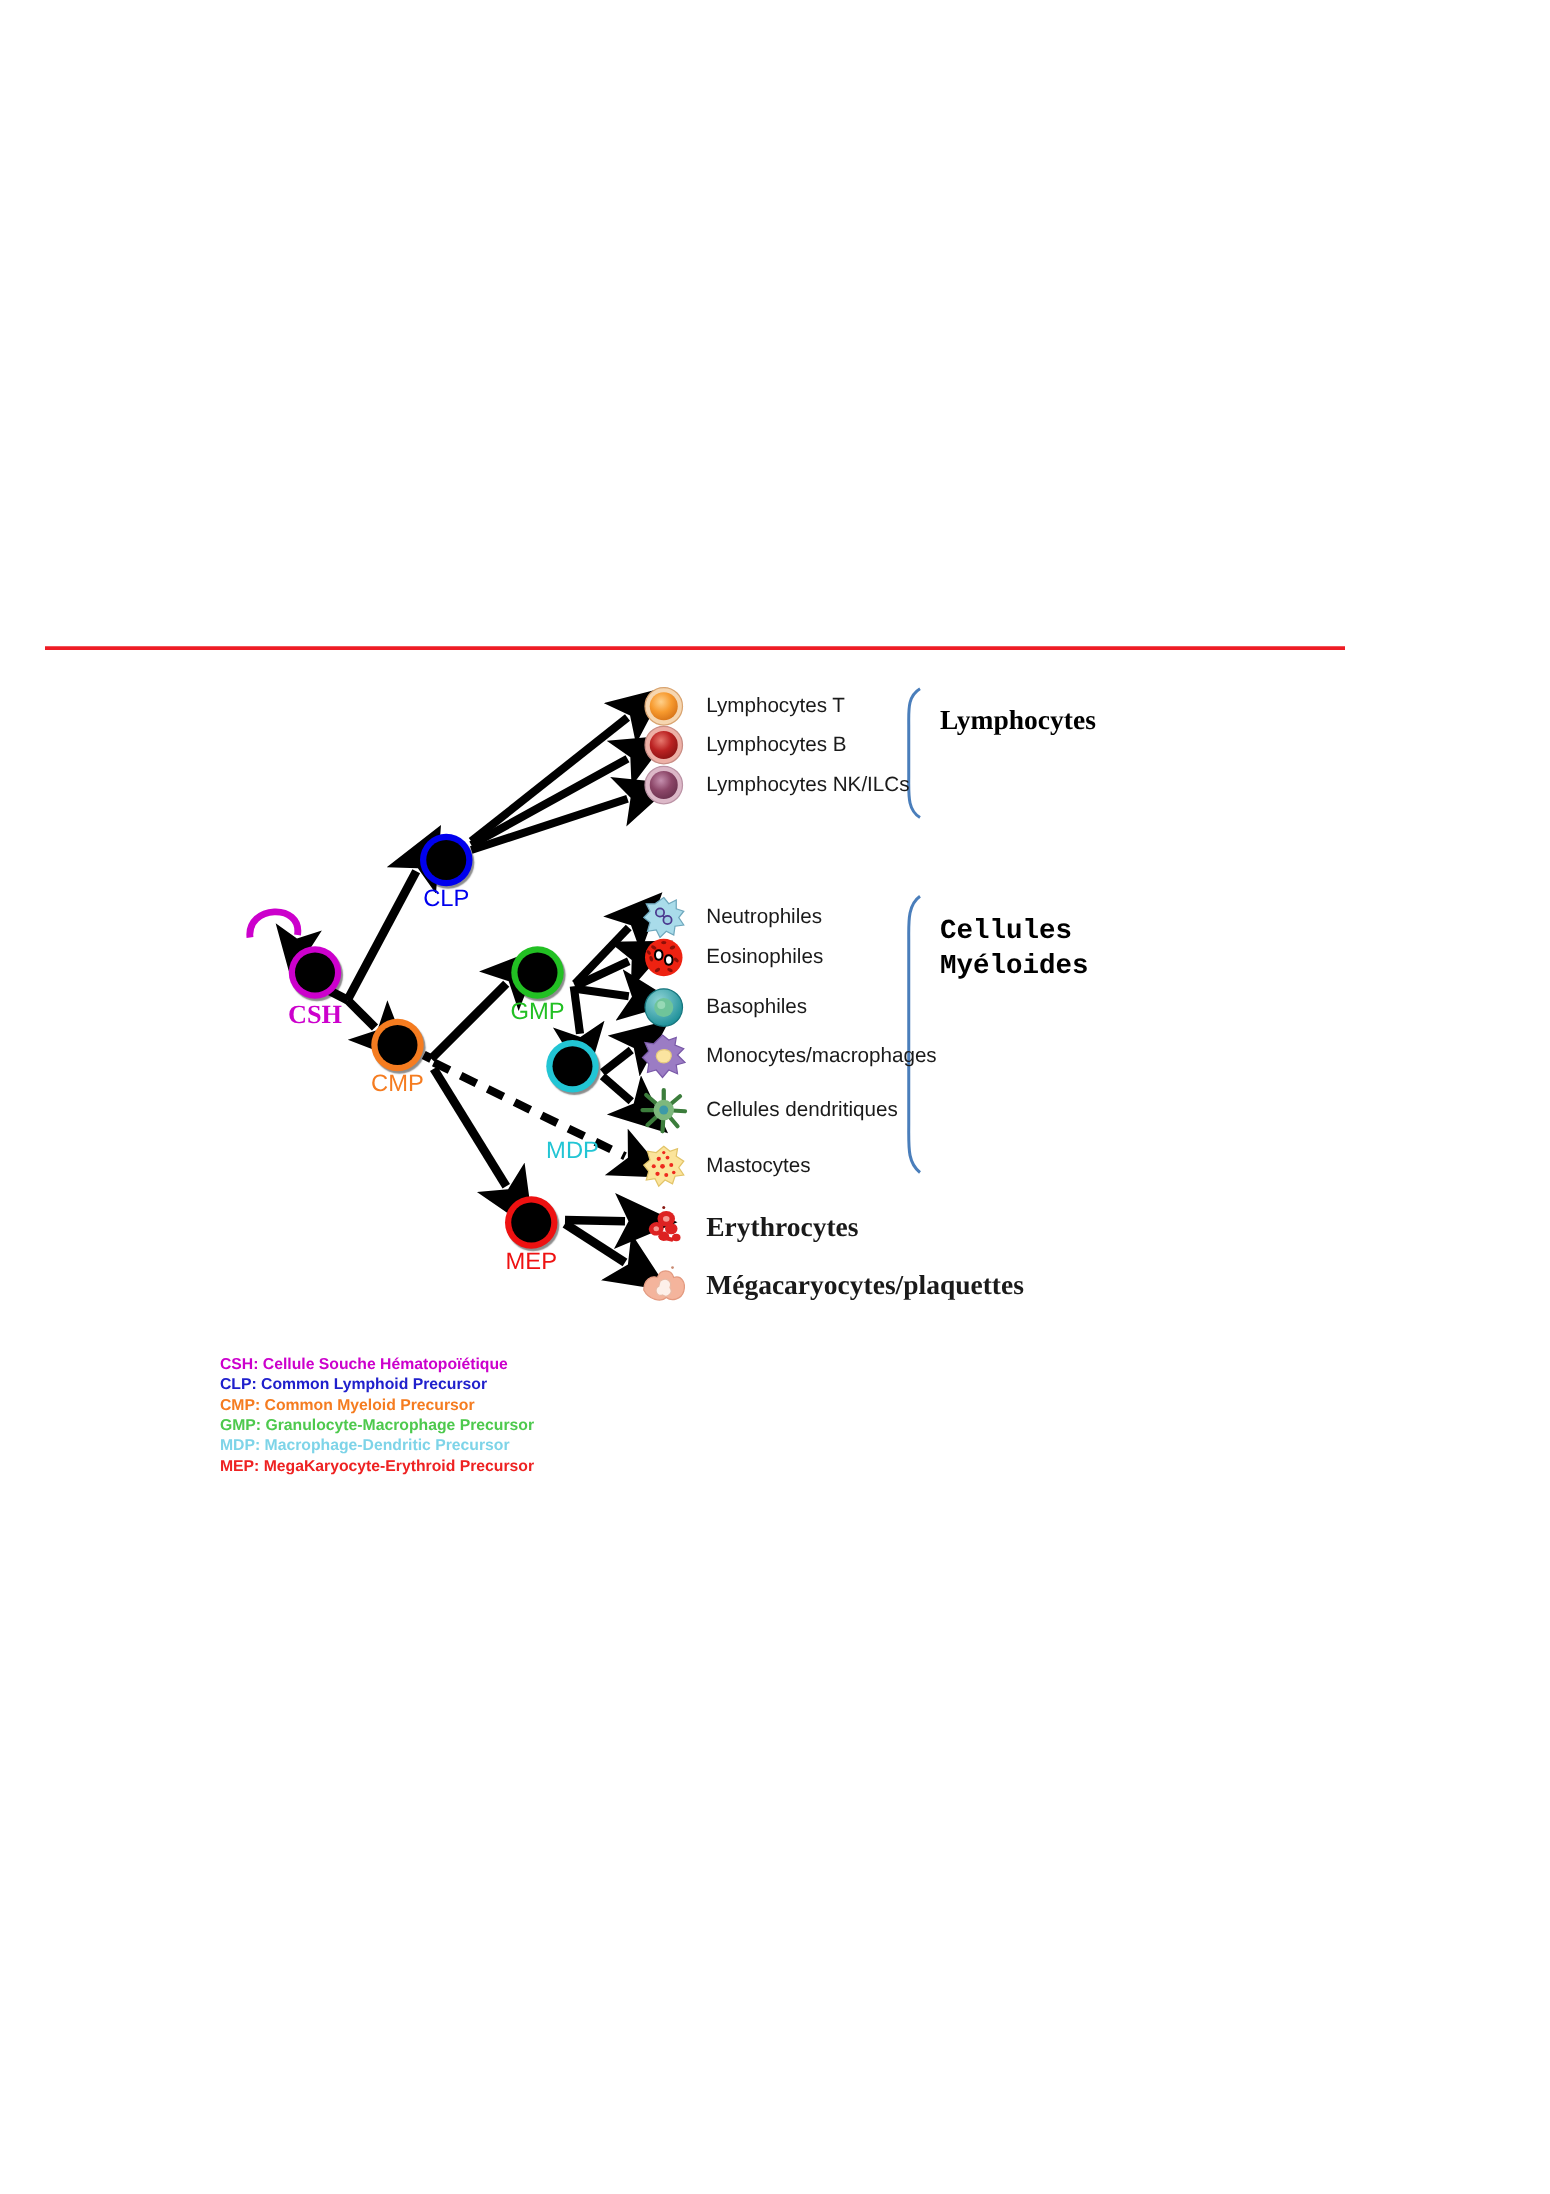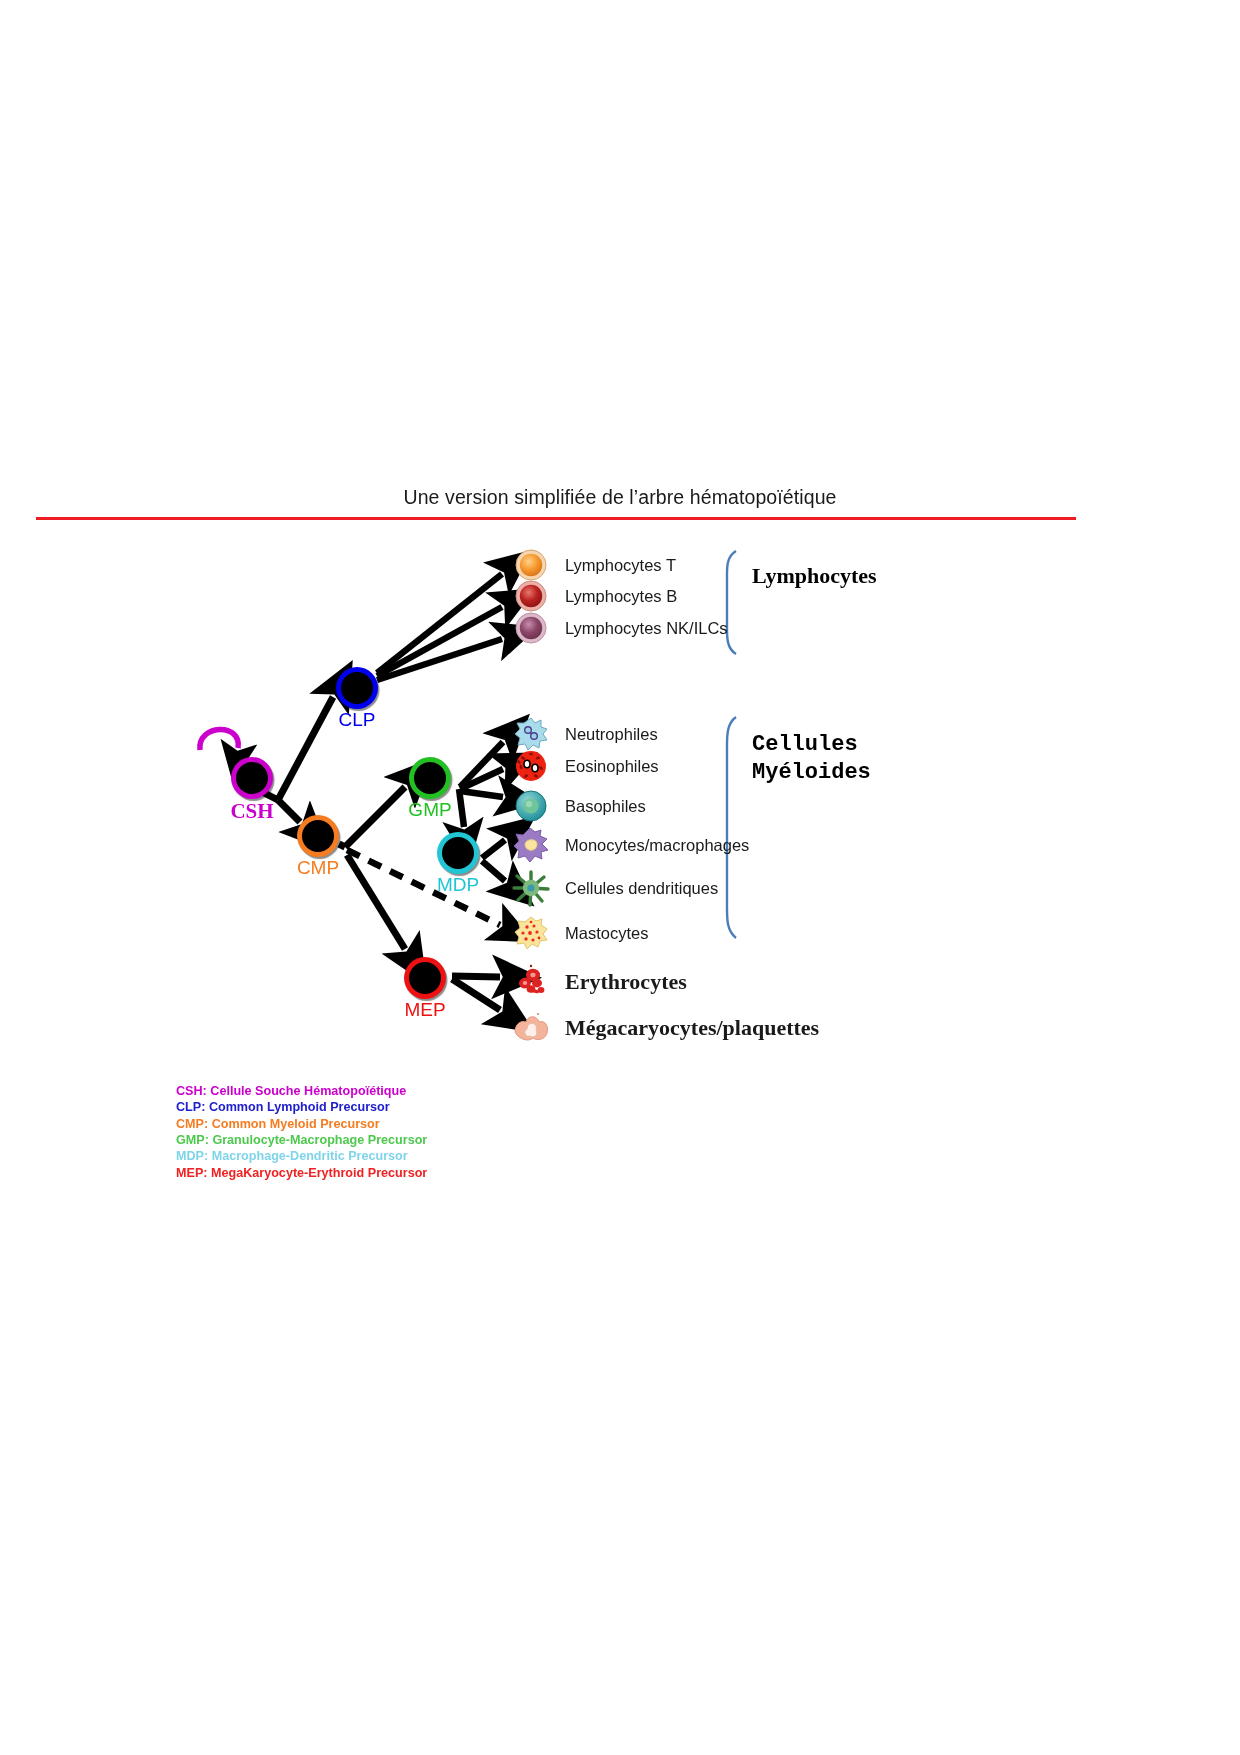--- a/index.html
+++ b/index.html
@@ -144,21 +144,20 @@
     line-height: 1.30;
     white-space: nowrap;
     font-family: "Liberation Sans", sans-serif;
     font-weight: bold;
   }
 </style>
 </head>
 <body>
 
 <div id="title-block">
-  <div id="page-title">Une version simplifiée de l’arbre hématopoïétique</div>
   <div id="title-rule"></div>
 </div>
 
 <div id="diagram">
 
   <svg id="arrow-layer" viewBox="0 0 1240 1755" width="1240" height="1755" xmlns="http://www.w3.org/2000/svg">
     <defs>
       <marker id="ah" markerWidth="9" markerHeight="9" refX="1.2" refY="3.2" orient="auto" markerUnits="strokeWidth">
         <path d="M0,0 L7.2,3.2 L0,6.4 L1.6,3.2 Z" fill="#000000"></path>
       </marker>
@@ -224,21 +223,21 @@
 
   <div class="precursor" style="left:409px; top:757px;">
     <div class="disc" style="background:#22c023;"></div>
     <div class="core"></div>
     <div class="plabel" style="color:#22c023;">GMP</div>
   </div>
 
   <div class="precursor" style="left:437px; top:832px;">
     <div class="disc" style="background:#22c5d4;"></div>
     <div class="core"></div>
-    <div class="plabel" style="color:#22c5d4;">MDP</div>
+    <div class="plabel" style="color:#22c5d4;margin-top:36px;">MDP</div>
   </div>
 
   <div class="precursor" style="left:404px; top:957px;">
     <div class="disc" style="background:#ee1111;"></div>
     <div class="core"></div>
     <div class="plabel" style="color:#ee1111;">MEP</div>
   </div>
 
   <div class="cell-row" style="left:511px; top:545px;">
     <span class="cell-icon">

